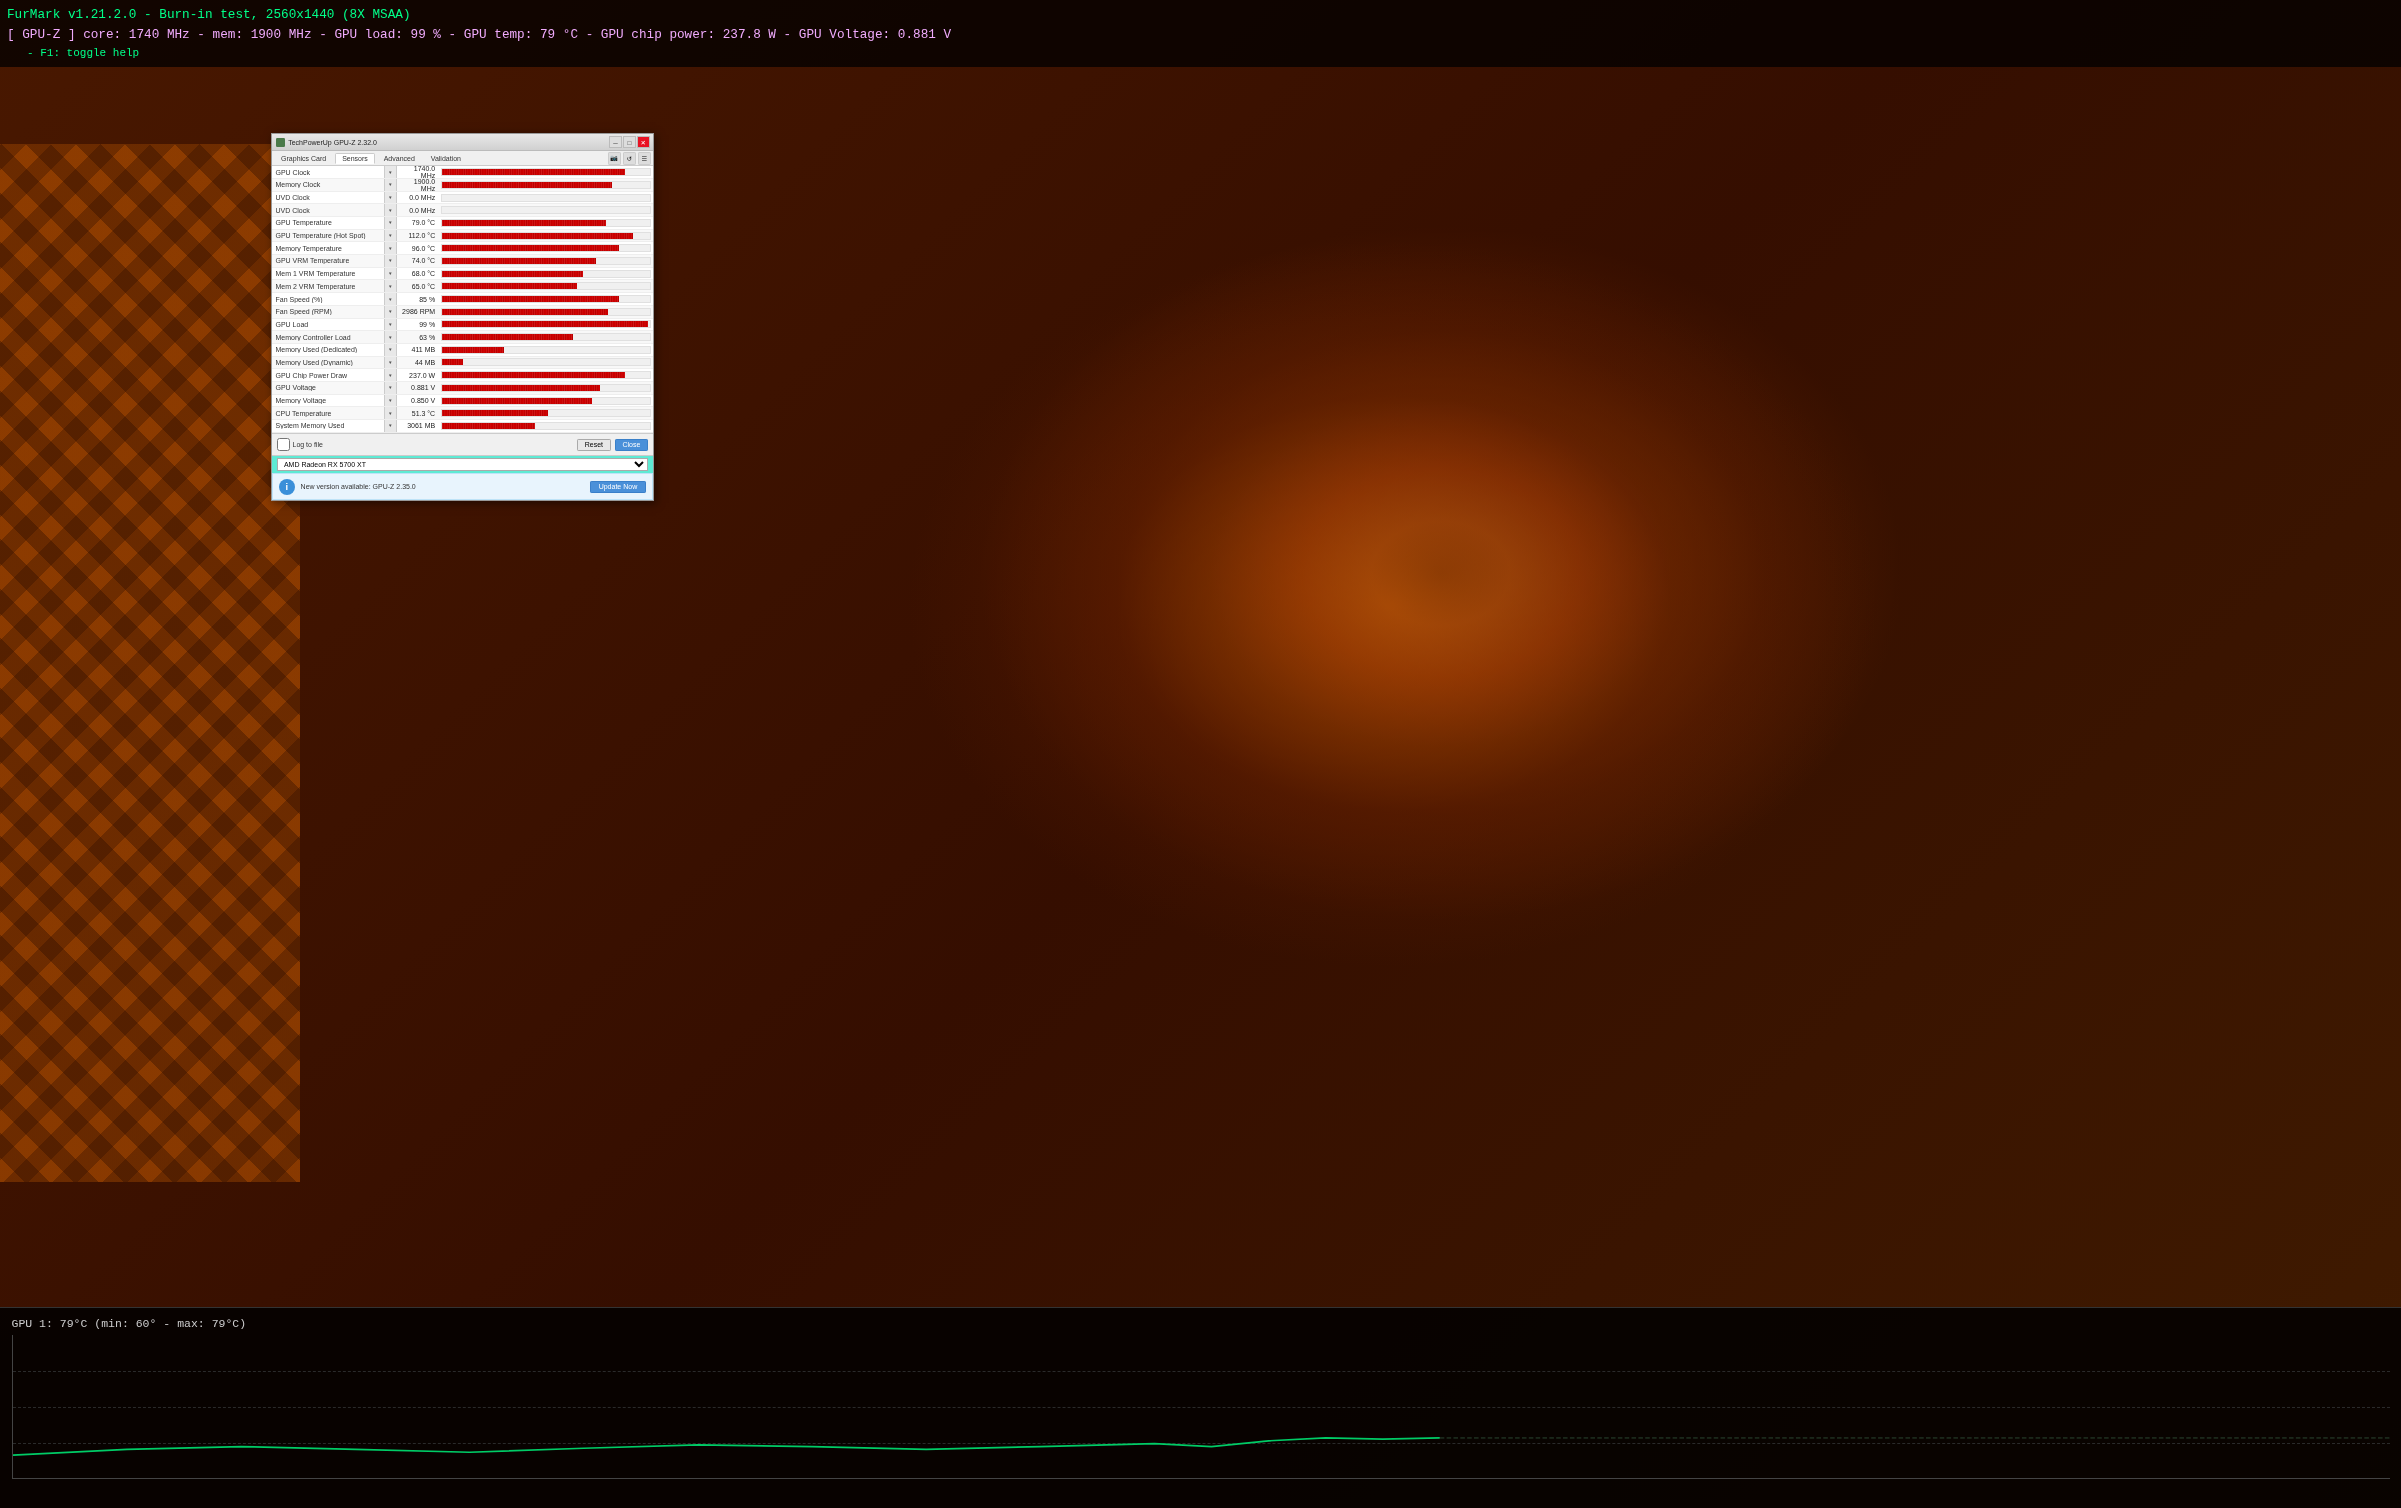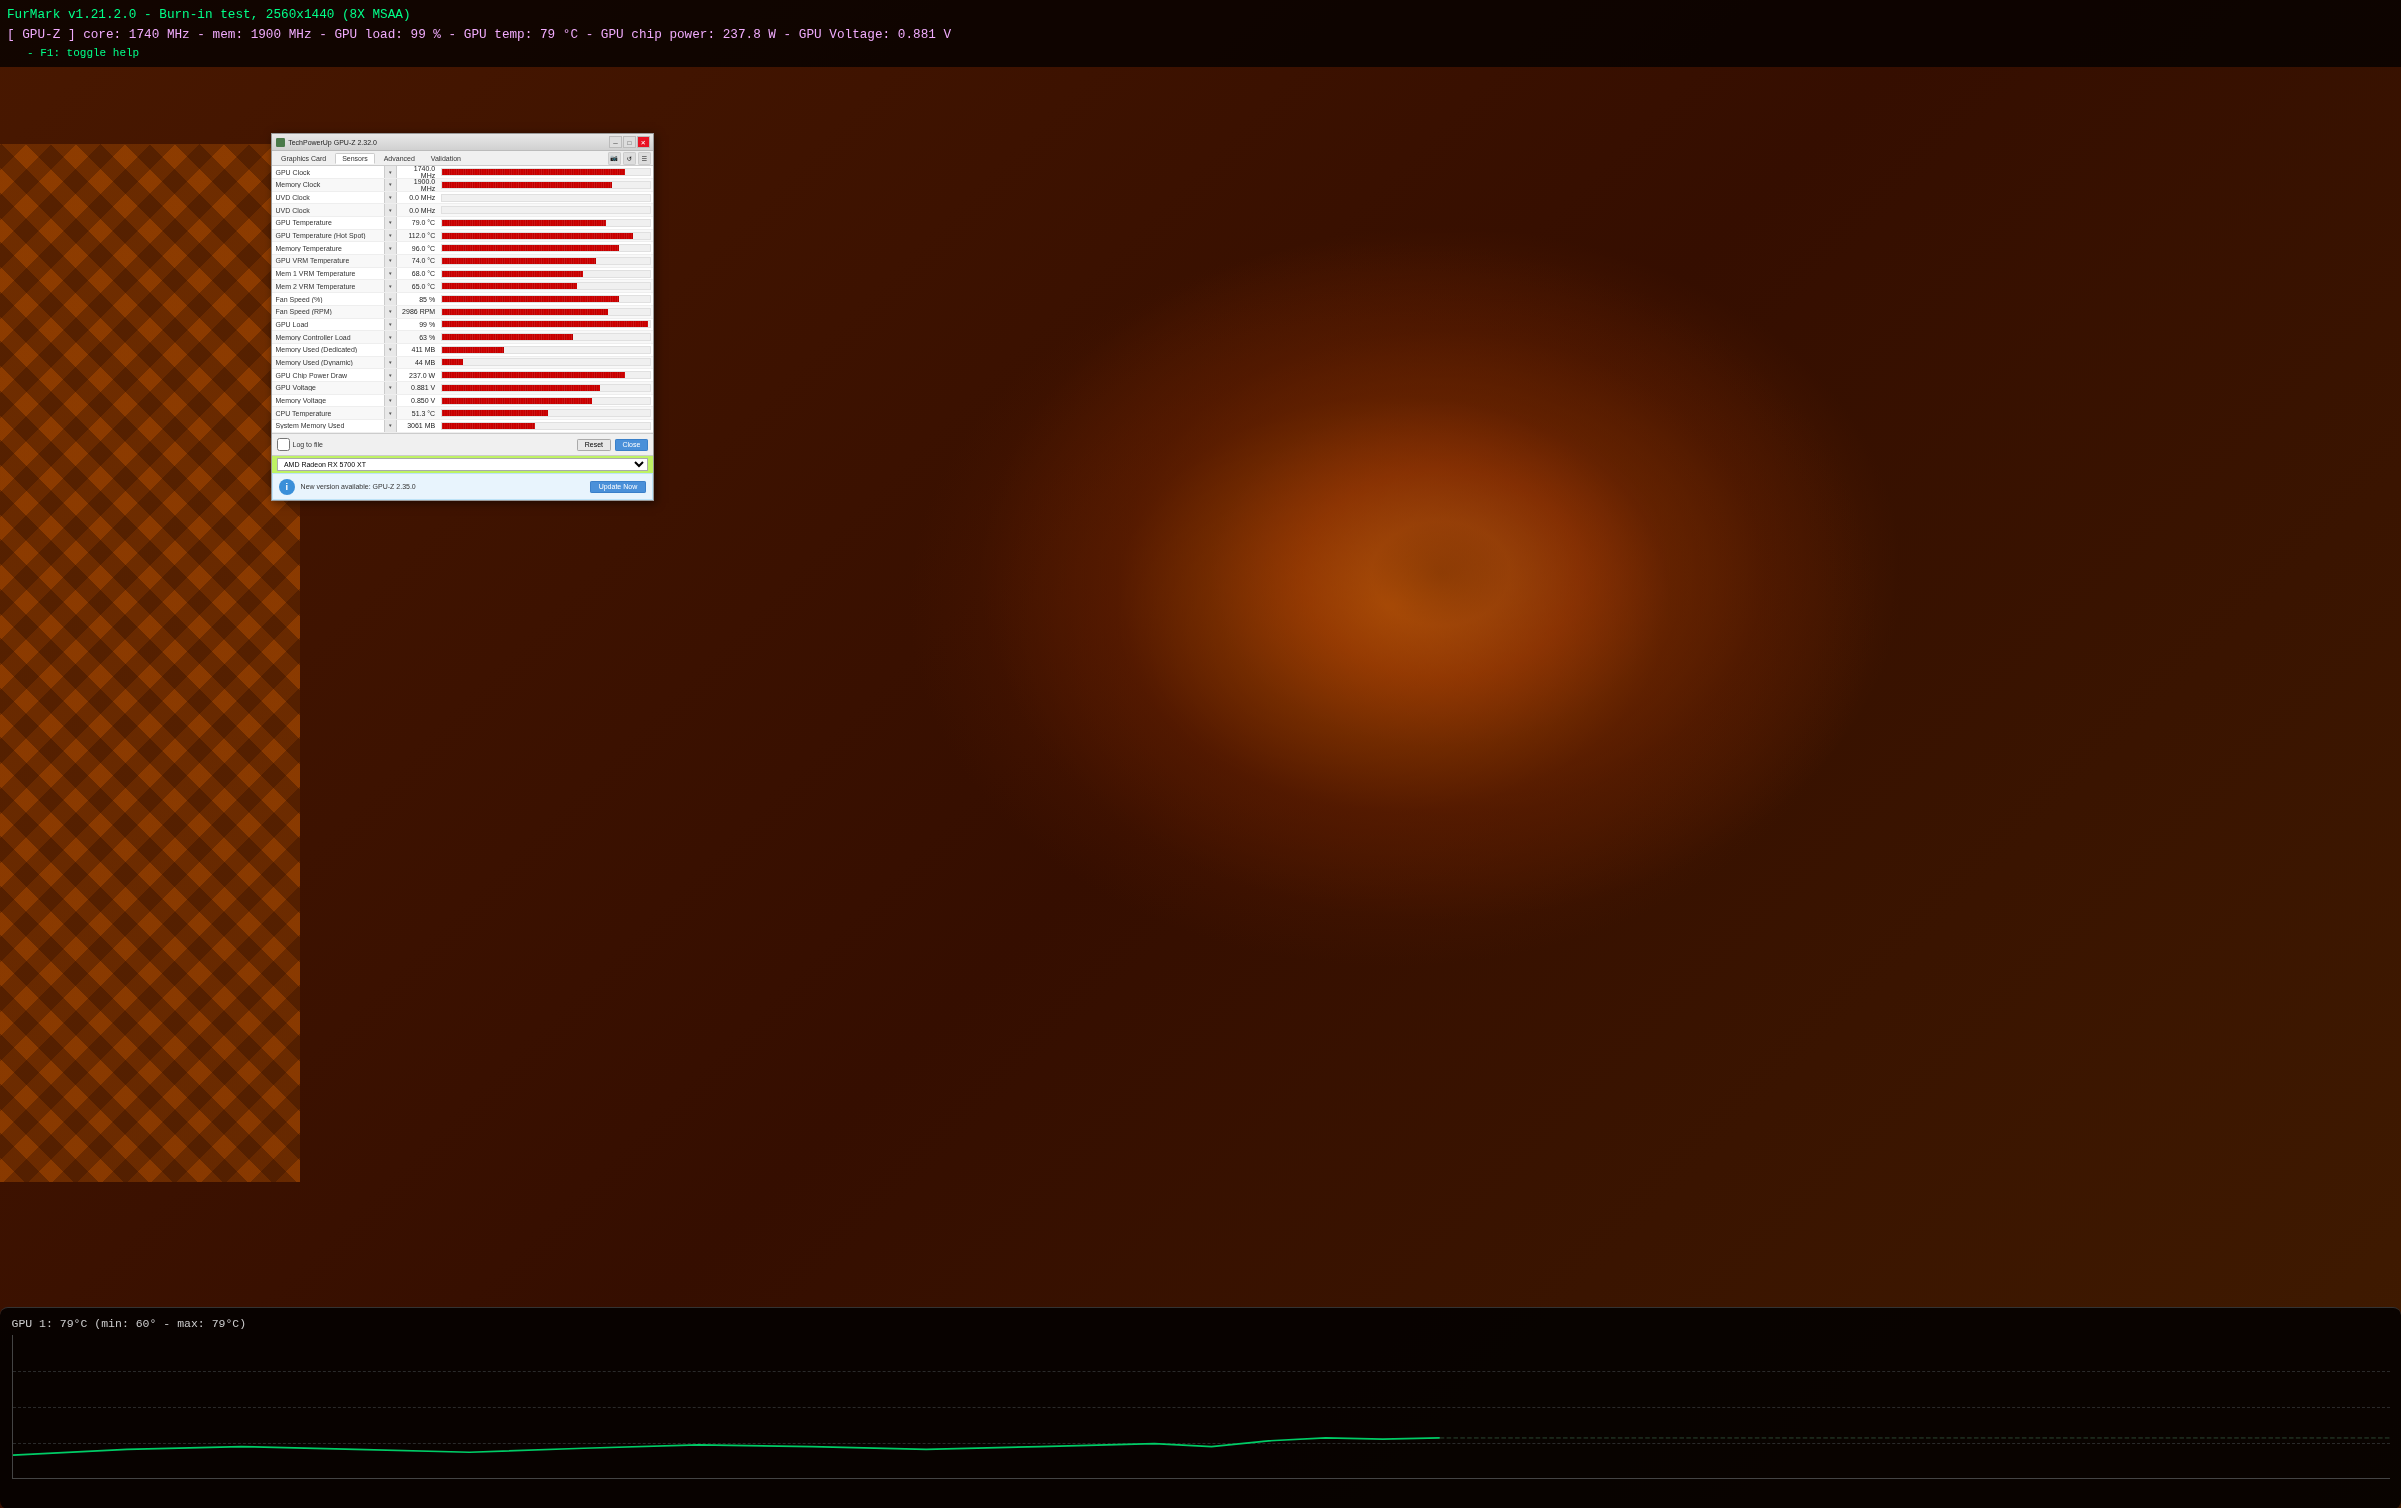--- a/index.html
+++ b/index.html
@@ -65,21 +65,20 @@
     
     .bottom-chart {
       position: absolute;
       bottom: 0; left: 0;
       width: 100%;
       height: 202px;
       background: rgba(0,0,0,0.85);
       z-index: 10;
       border-top: 0.6px solid #333;
       padding: 8.6px 11.5px;
-      border-radius: 8px;
     }
     .chart-label {
       color: #ccc;
       font-size: 11.5px;
       font-family: 'Courier New', monospace;
       margin-bottom: 5.8px;
     }
     .chart-area {
       position: relative;
       width: 100%;
@@ -291,21 +290,21 @@
       background: #4a90d9;
       border: 0.6px solid #3a80c9;
       color: white;
       font-size: 7px;
       cursor: pointer;
       border-radius: 1.2px;
     }
 
     
     .gpu-selector-row {
-      background: #bef264;
+      background: #5eead4;
       border-top: 0.6px solid #ccc;
       padding: 2.3px 4.6px;
       display: flex;
       align-items: flex-start;
       gap: 4.6px;
     }
     .gpu-select {
       flex: 1;
       height: 12.7px;
       font-size: 7px;

